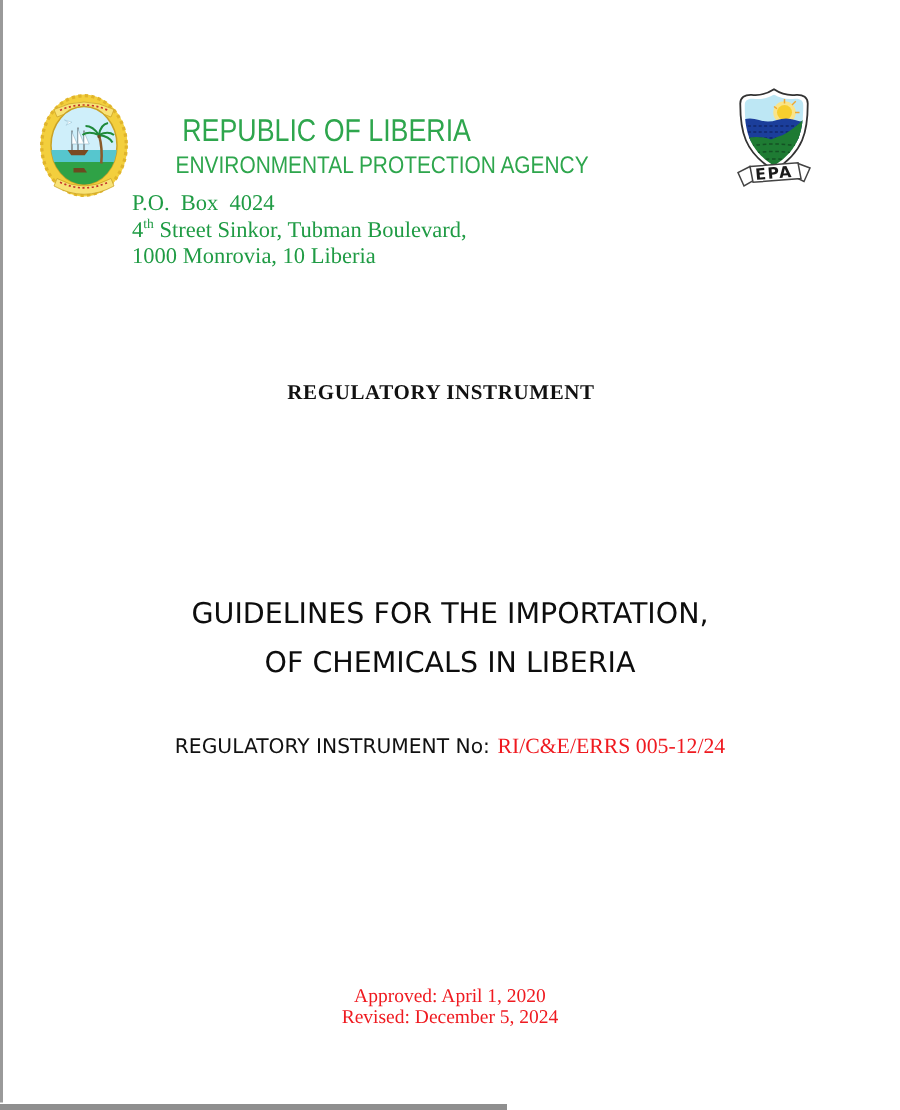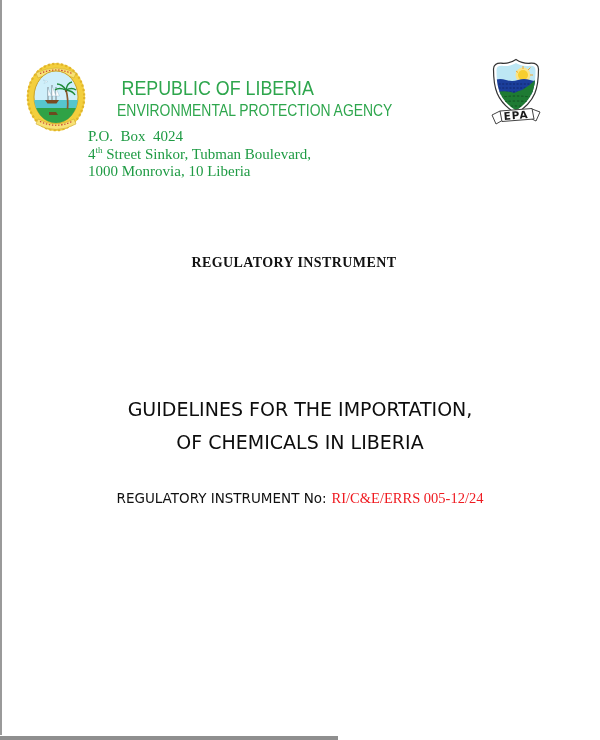--- a/index.html
+++ b/index.html
@@ -178,14 +178,18 @@
 
   <div class="doc-title">
     <div>GUIDELINES FOR THE IMPORTATION,</div>
     <div>OF CHEMICALS IN LIBERIA</div>
   </div>
 
   <div class="instr">
     <span class="instr-label">REGULATORY INSTRUMENT No:</span><span class="instr-value">RI/C&amp;E/ERRS 005-12/24</span>
   </div>
 
+  <div class="dates">
+    <div>Approved: April 1, 2020</div>
+    <div>Revised: December 5, 2024</div>
+  </div>
 
 </div>
 
 </body></html>

